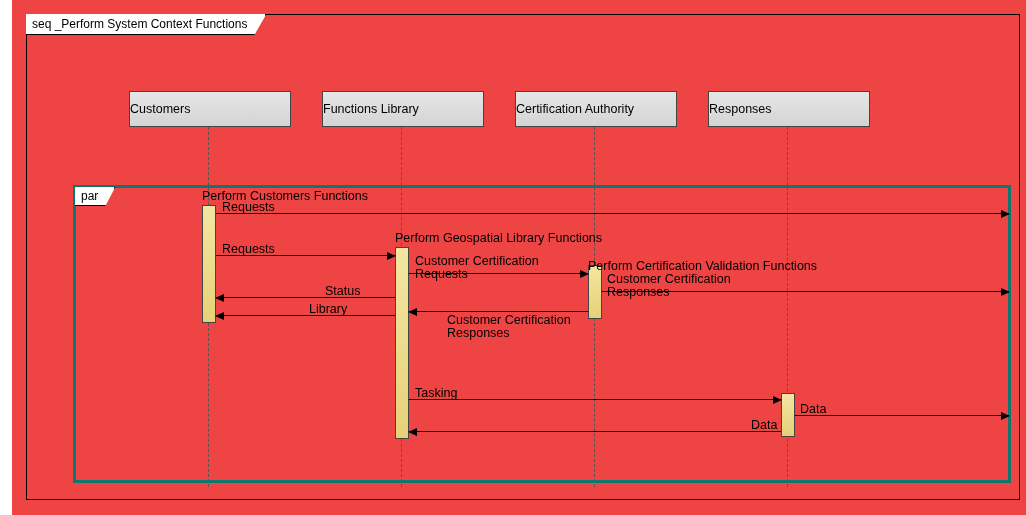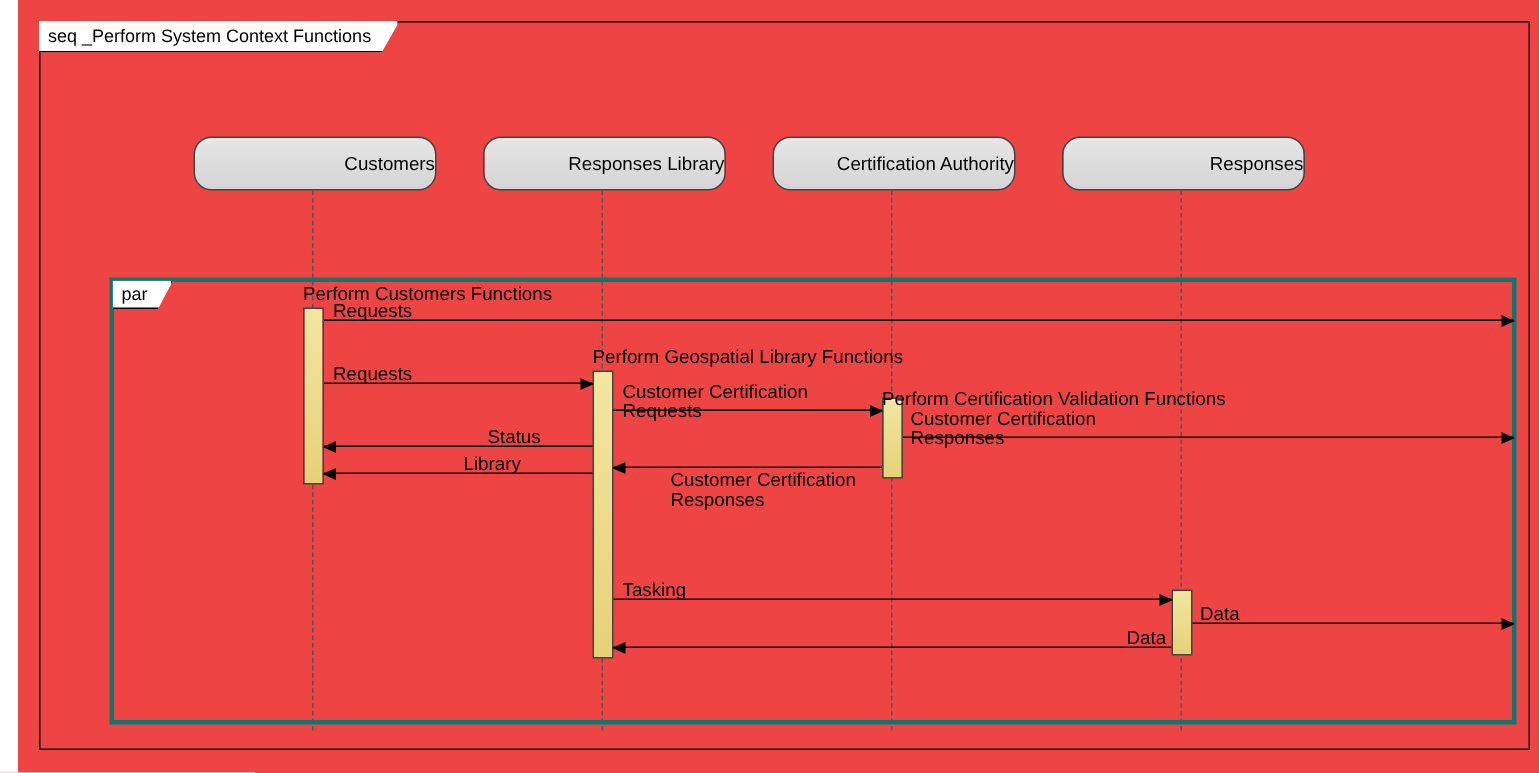--- a/index.html
+++ b/index.html
@@ -41,23 +41,23 @@
     line-height: 20px;
     clip-path: polygon(0 0, 100% 0, calc(100% - 12px) 100%, 0 100%);
   }
   
   .participant {
     position: absolute;
     top: 76px;
     width: 160px;
     height: 34px;
     border: 1px solid #444;
-    border-radius: 12px;
+    border-radius: 0;
     background: linear-gradient(#e6e6e6, #d4d4d4);
-    text-align: right;
+    text-align: left;
     line-height: 34px;
   }
   
   .lifeline {
     position: absolute;
     top: 112px;
     width: 0;
     border-left: 1.5px dashed #555;
   }
   
@@ -123,21 +123,21 @@
 </style>
 </head>
 <body>
 
 <div class="canvas">
 
   <div class="seq-frame">
     <div class="seq-tab">seq _Perform System Context Functions</div>
 
     <div class="participant" style="left:102px">Customers</div>
-    <div class="participant" style="left:295px">Responses Library</div>
+    <div class="participant" style="left:295px">Functions Library</div>
     <div class="participant" style="left:488px">Certification Authority</div>
     <div class="participant" style="left:681px">Responses</div>
 
     <div class="lifeline" style="left:181px; height:360px"></div>
     <div class="lifeline" style="left:374px; height:360px"></div>
     <div class="lifeline" style="left:567px; height:360px"></div>
     <div class="lifeline" style="left:760px; height:360px"></div>
 
     <div class="par-frame">
       <div class="par-tab">par</div>

